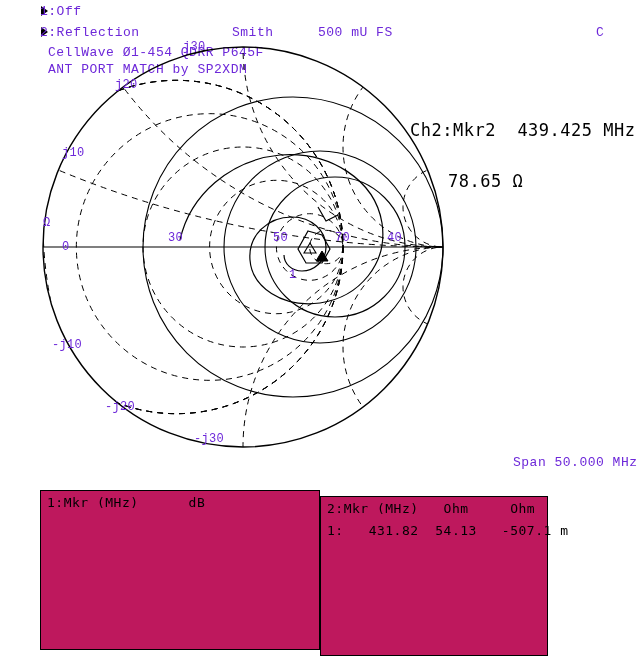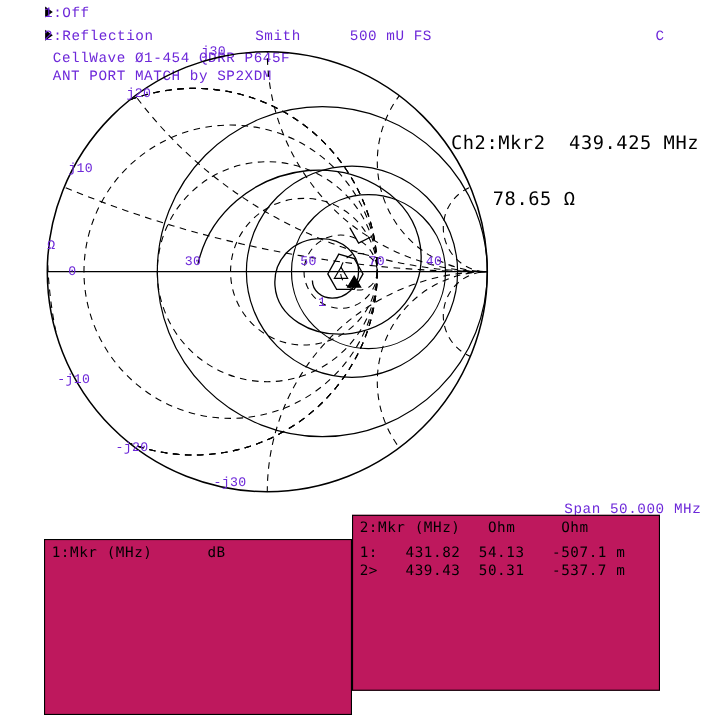--- a/index.html
+++ b/index.html
@@ -84,21 +84,21 @@
   .tbl {
     position: absolute;
     border: 1px solid #000;
     box-sizing: border-box;
     background: #be185d;
   }
   #table-left {
     left: 40px; top: 490px; width: 280px; height: 160px;
   }
   #table-right {
-    left: 320px; top: 468px; width: 280px; height: 160px;
+    left: 320px; top: 496px; width: 228px; height: 160px;
   }
   .tbl-head {
     position: absolute;
     top: 4px;
     white-space: pre;
     font-size: 13px;
     letter-spacing: 0.5px;
   }
   #table-left .tbl-head { left: 6px; }
   #table-right .tbl-head { left: 6px; }
@@ -221,16 +221,16 @@
 
   <div class="txt" id="span-label">Span 50.000 MHz</div>
 
   <div class="tbl" id="table-left">
     <div class="tbl-head">1:Mkr (MHz)      dB</div>
     <div class="tbl-rows"></div>
   </div>
 
   <div class="tbl" id="table-right">
     <div class="tbl-head">2:Mkr (MHz)   Ohm     Ohm</div>
-    <div class="tbl-rows" id="right-rows"><span class="row">1:   431.82  54.13   -507.1 m</span><span class="row">2&gt;   439.43  50.31   -537.7 m</span></div>
+    <div class="tbl-rows" id="right-rows"><span class="row">1:   431.82  54.13   -507.1 m</span></div>
   </div>
 
 </div>
 
 </body></html>

